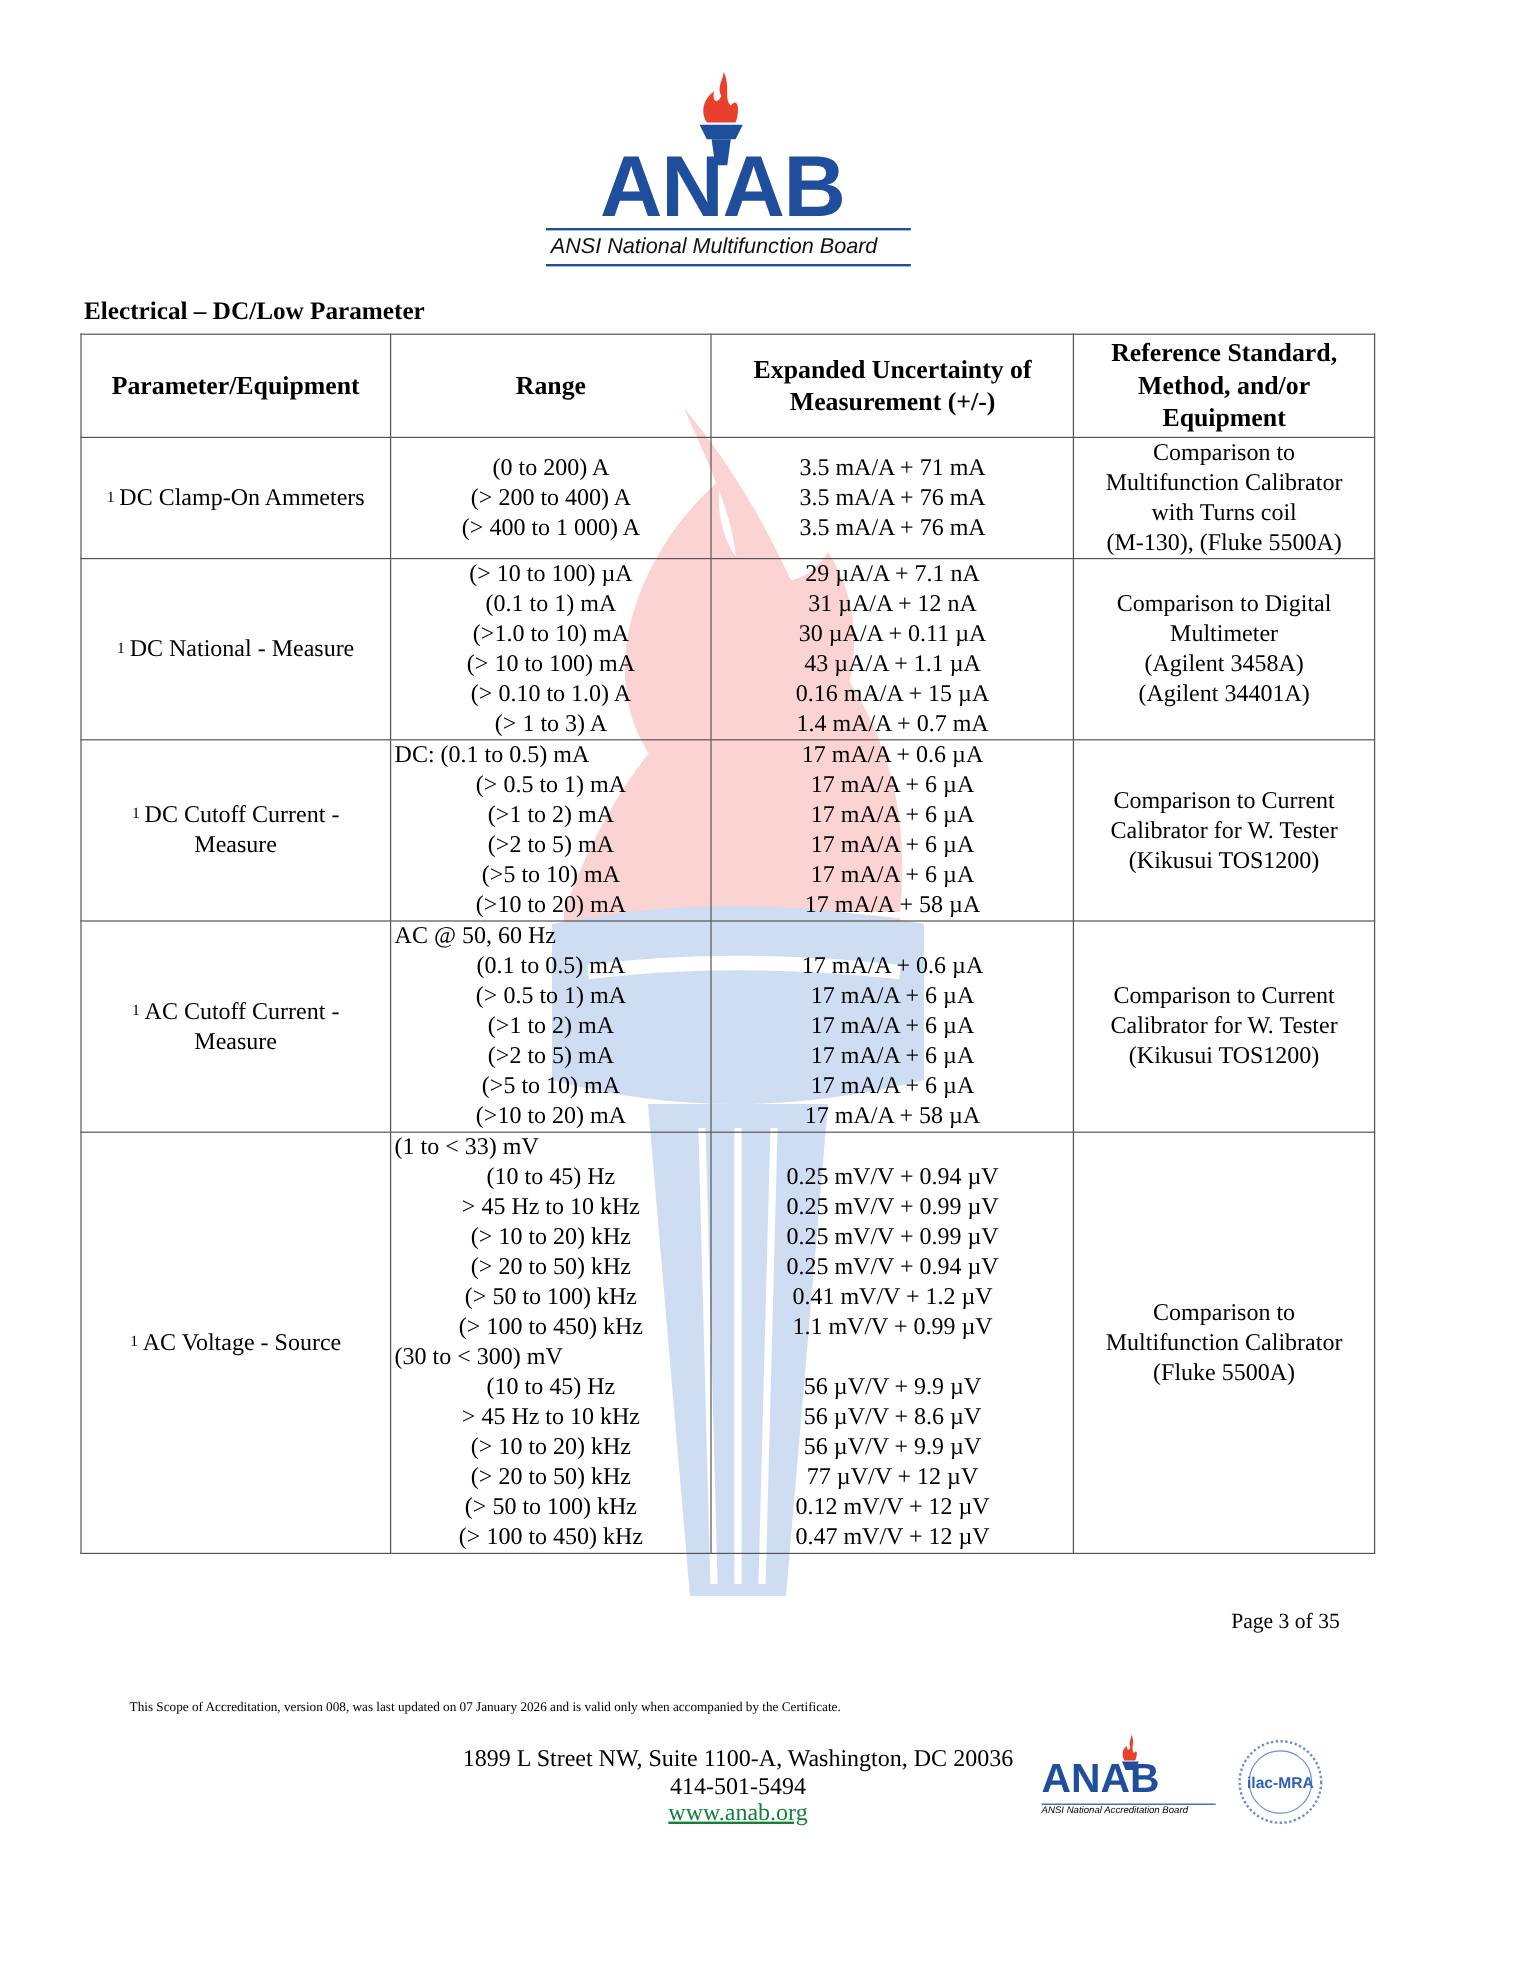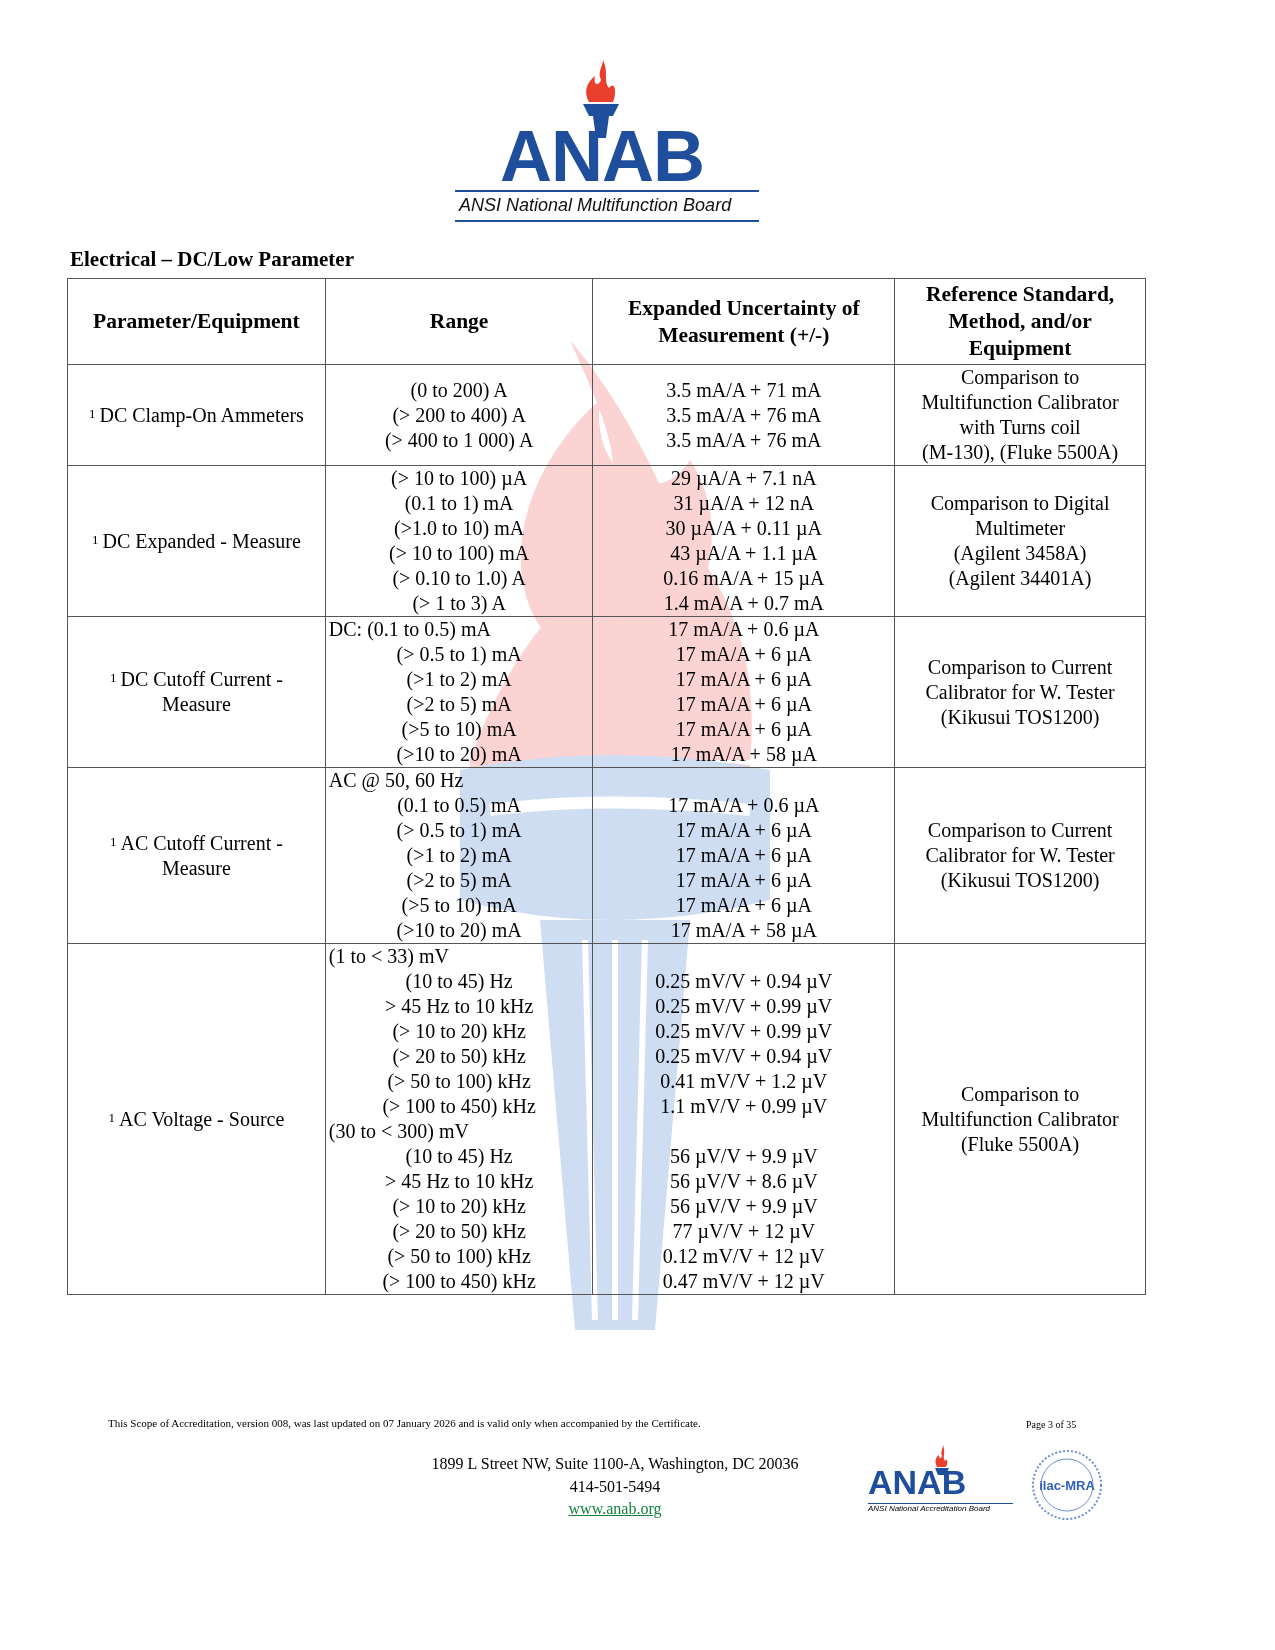--- a/index.html
+++ b/index.html
@@ -26,22 +26,22 @@
   table.scope th { font-weight: bold; font-size: 21.5px; height: 85px; line-height: 27px; }
   col.c1 { width: 258px; } col.c2 { width: 268px; } col.c3 { width: 302px; } col.c4 { width: 251px; }
   .cell-lines { display: block; }
   .cell-lines span { display: block; white-space: nowrap; }
   .left { text-align: left; padding-left: 3px; }
   .sup { font-size: 13px; vertical-align: top; position: relative; top: -2px; margin-right: 4px; }
   .blank { height: 25px; }
 
   
   .footer-note { position: absolute; left: 108px; top: 1417px; font-size: 11px; z-index: 2; white-space: nowrap; }
-  .footer-page { position: absolute; left: 1026px; top: 1419px; font-size: 10px; z-index: 2; }
-  .footer-addr { position: absolute; left: 380px; width: 470px; text-align: center; font-size: 16px; z-index: 2; }
+  .footer-page { position: absolute; left: 1026px; top: 1341px; font-size: 18px; z-index: 2; }
+  .footer-addr { position: absolute; left: 380px; width: 470px; text-align: center; font-size: 20px; z-index: 2; }
   .footer-link { color: #15803d; text-decoration: underline; }
   .small-logo { position: absolute; left: 868px; top: 1445px; width: 150px; height: 80px; }
   .small-logo-text { position: absolute; left: 0; top: 18px; font-family: "Liberation Sans", sans-serif; font-weight: bold; font-size: 34px; color: #1f4e9c; }
   .small-logo-sub { position: absolute; left: 0; top: 58px; width: 145px; border-top: 1px solid #1f4e9c; font-family: "Liberation Sans", sans-serif; font-style: italic; font-size: 8px; white-space: nowrap; }
   .ilac { position: absolute; left: 1030px; top: 1448px; width: 74px; height: 74px; }
 </style>
 </head>
 <body>
 
 <svg class="watermark" viewBox="0 0 370 990">
@@ -114,21 +114,21 @@
           <span class="cell-lines">
             <span>Comparison to</span>
             <span>Multifunction Calibrator</span>
             <span>with Turns coil</span>
             <span>(M-130), (Fluke 5500A)</span>
           </span>
         </td>
     </tr>
 
     <tr style="height:151px">
-      <td><span class="sup">1</span><span>DC Expanded - Measure</span></td>
+      <td><span class="sup">1</span><span>DC National - Measure</span></td>
       <td>
           <span class="cell-lines">
             <span>(&gt; 10 to 100) µA</span>
             <span>(0.1 to 1) mA</span>
             <span>(&gt;1.0 to 10) mA</span>
             <span>(&gt; 10 to 100) mA</span>
             <span>(&gt; 0.10 to 1.0) A</span>
             <span>(&gt; 1 to 3) A</span>
           </span>
         </td>

